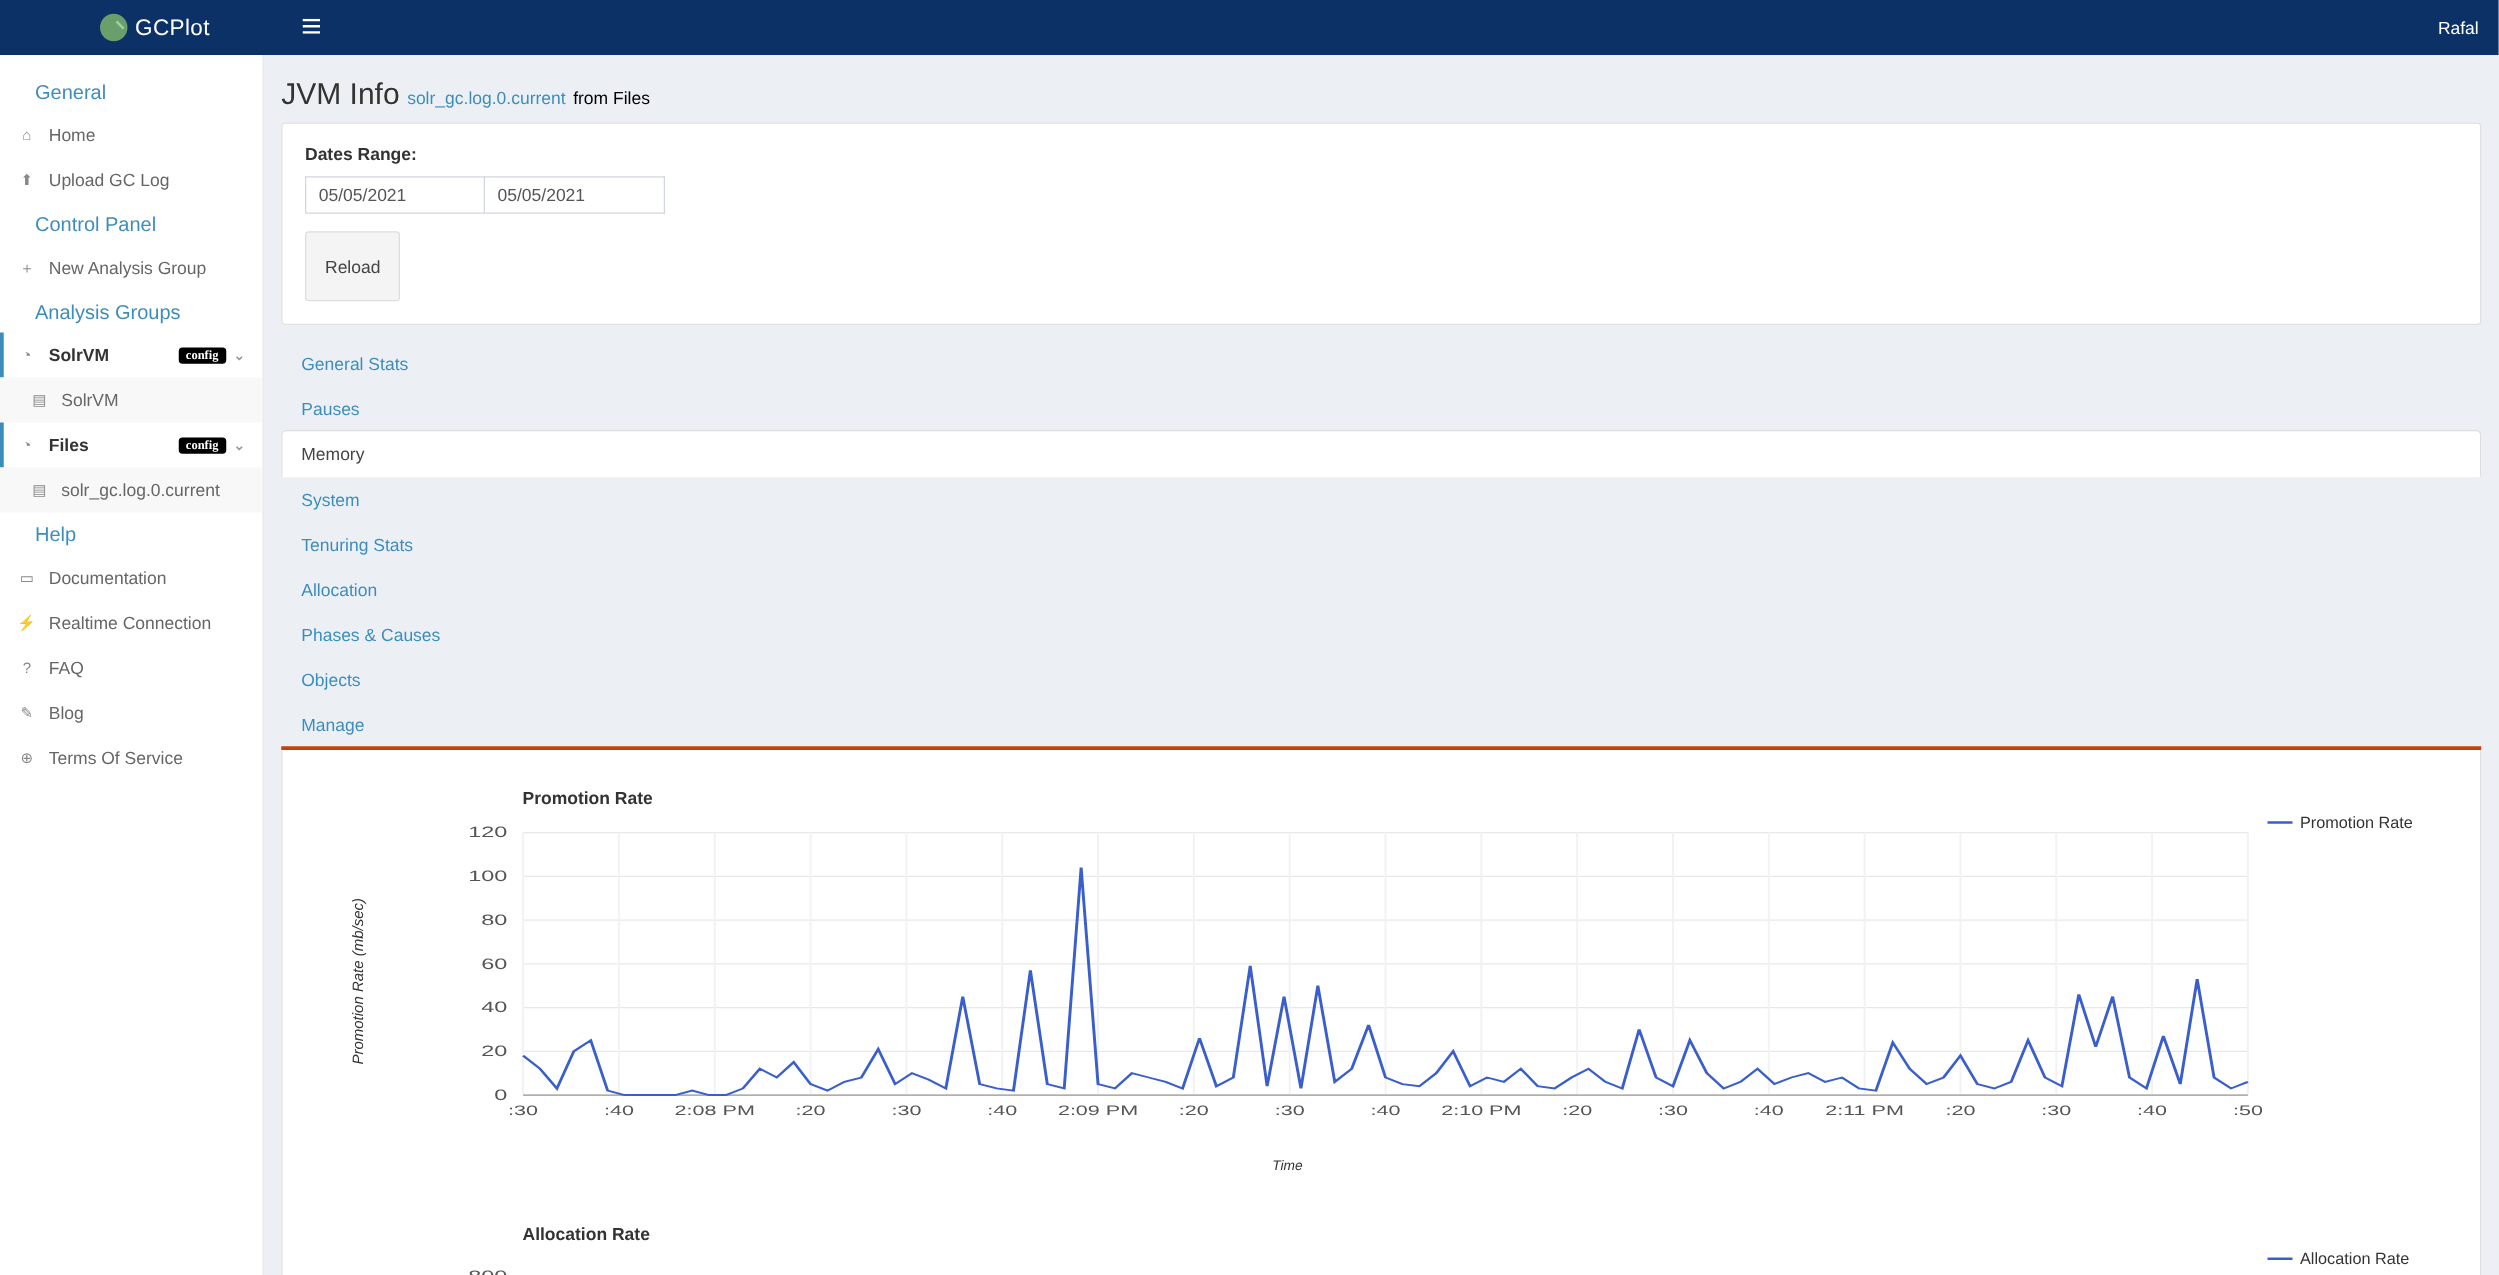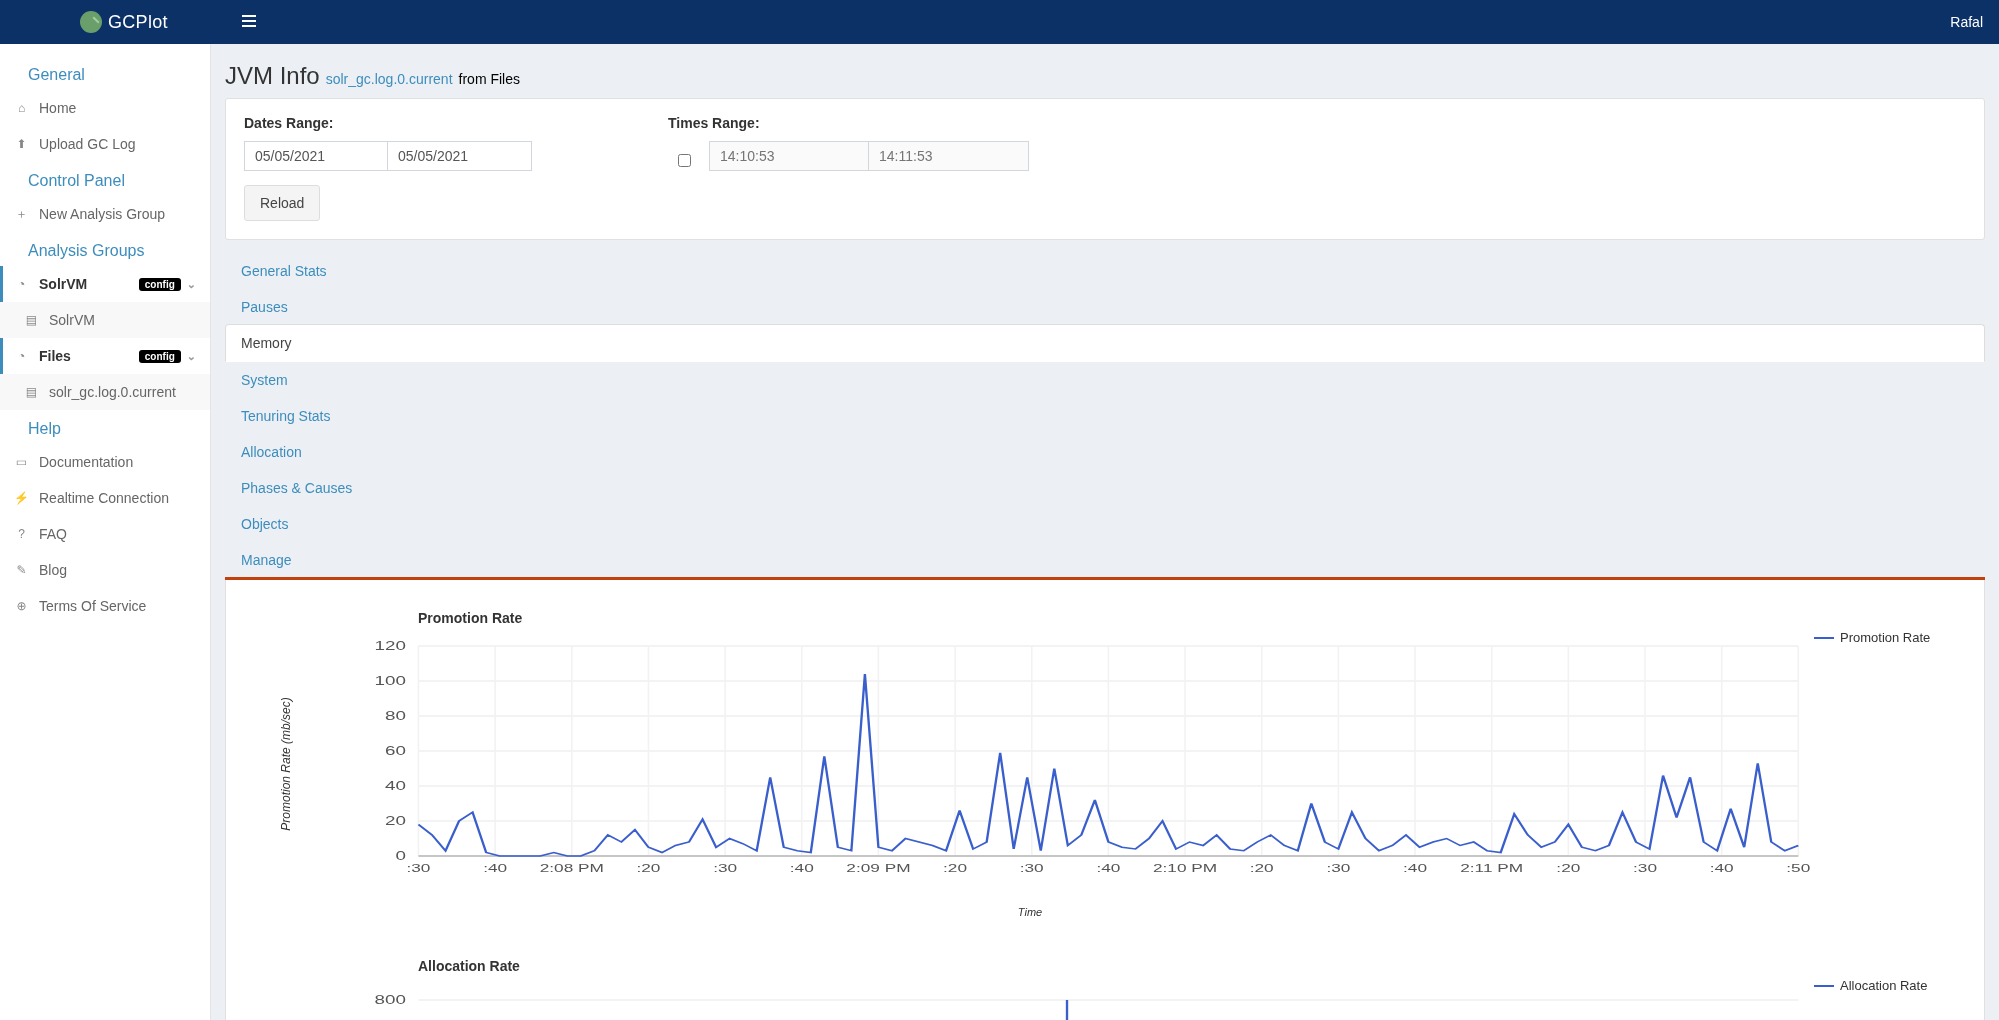--- a/index.html
+++ b/index.html
@@ -14,40 +14,40 @@
     .menu-toggle { padding: 10px 15px; cursor: pointer; font-size: 14px; }
     .user-menu { font-size: 14px; cursor: pointer; }
     
     .container { display: flex; }
     .sidebar { width: 211px; background: #fff; border-right: 1px solid #e4e4e4; min-height: calc(100vh - 40px); padding-top: 12px; }
     .sidebar-heading { color: #3c8dbc; font-size: 16px; font-weight: 500; padding: 10px 28px 6px; }
     .sidebar-item { display: flex; align-items: center; gap: 10px; padding: 10px 14px; color: #666; cursor: pointer; font-size: 14px; }
     .sidebar-item-indent { padding-left: 24px; background: #f8f8f8; }
     .sidebar-item-selected { border-left: 3px solid #3c8dbc; padding-left: 11px; color: #333; font-weight: 600; }
     .sidebar-icon { width: 15px; height: 15px; display: inline-flex; align-items: center; justify-content: center; color: #888; font-size: 12px; }
-    .sidebar-right { margin-left: auto; display: flex; align-items: center; gap: 6px; }
+    .sidebar-right { margin-left: auto; display: flex; align-items: center; gap: 6px; font-family: Liberation Serif, serif; }
     .badge { background: #000; color: #fff; font-size: 10px; padding: 1px 6px; border-radius: 3px; font-weight: 600; }
     .chev { font-size: 11px; color: #999; }
     
     .content { flex: 1; padding: 14px 14px 0 14px; overflow-x: hidden; }
     .page-title { font-size: 24px; font-weight: 500; color: #333; display: flex; align-items: baseline; gap: 6px; padding: 4px 0 8px 0; }
     .page-title-sub { font-size: 14px; color: #3c8dbc; font-weight: 400; }
     .page-title-sub2 { font-size: 14px; color: #000000; font-weight: 400; }
     
     .panel { background: #fff; border: 1px solid #e0e0e0; border-radius: 3px; padding: 16px 18px 18px; margin-bottom: 12px; }
     .panel-row { display: flex; gap: 16px; }
     .panel-col { display: flex; flex-direction: column; gap: 10px; }
     .field-label { font-size: 14px; font-weight: 700; color: #333; }
     .hstack { display: flex; gap: 0; }
     .date-input { border: 1px solid #d2d6de; padding: 6px 10px; font-size: 14px; width: 144px; color: #555; }
     .date-input + .date-input { border-left: none; }
     .chk { margin: 8px 18px 0 10px; }
     .time-input { border: 1px solid #d2d6de; padding: 6px 10px; font-size: 14px; width: 160px; color: #bbb; background: #fafafa; }
     .time-input + .time-input { border-left: none; }
-    .reload-btn { margin-top: 14px; border: 1px solid #ddd; background: #f4f4f4; color: #444; padding: 9px 15px; font-size: 14px; border-radius: 3px; cursor: pointer; width: fit-content; }
+    .reload-btn { margin-top: 14px; border: 1px solid #ddd; background: #f4f4f4; color: #444; padding: 19px 15px; font-size: 14px; border-radius: 3px; cursor: pointer; width: fit-content; }
     
     .tabs { display: flex; border-bottom: 3px solid #c2410c; margin-bottom: 0; flex-direction: column; }
     .tab { padding: 10px 15px; font-size: 14px; color: #3c8dbc; cursor: pointer; border: 1px solid transparent; border-bottom: none; margin-bottom: -1px; }
     .tab.active { background: #fff; color: #444; border-color: #ddd; border-bottom: 1px solid #fff; border-radius: 4px 4px 0 0; }
     
     .charts-panel { background: #fff; border: 1px solid #e0e0e0; border-top: none; padding: 30px 20px; }
     .chart-block { margin-bottom: 40px; display: flex; }
     .chart-area { flex: 1; position: relative; }
     .chart-title { font-size: 14px; font-weight: 700; margin-left: 172px; margin-bottom: 10px; }
     .chart-ylabel { position: absolute; left: 40px; top: 50%; transform: translate(-50%,-50%) rotate(-90deg); font-size: 12px; font-style: italic; white-space: nowrap; }
@@ -148,28 +148,20 @@
       <span class="page-title-sub2">from Files</span>
     </div>
 
     <div class="panel">
       <div class="panel-row">
         <div class="panel-col">
           <div class="field-label">Dates Range:</div>
           <div class="hstack">
             <input class="date-input" value="05/05/2021" style="">
             <input class="date-input" value="05/05/2021" style="">
-          </div>
-        </div>
-        <div class="panel-col" style="margin-left:120px">
-          <div class="field-label">Times Range:</div>
-          <div class="hstack" style="align-items:center">
-            <input type="checkbox" class="chk" style="">
-            <input class="time-input" disabled="" placeholder="14:10:53" style="">
-            <input class="time-input" disabled="" placeholder="14:11:53" style="">
           </div>
         </div>
       </div>
       <button class="reload-btn">Reload</button>
     </div>
 
     <div class="tabs">
       <div class="tab">General Stats</div>
       <div class="tab">Pauses</div>
       <div class="tab active">Memory</div>

